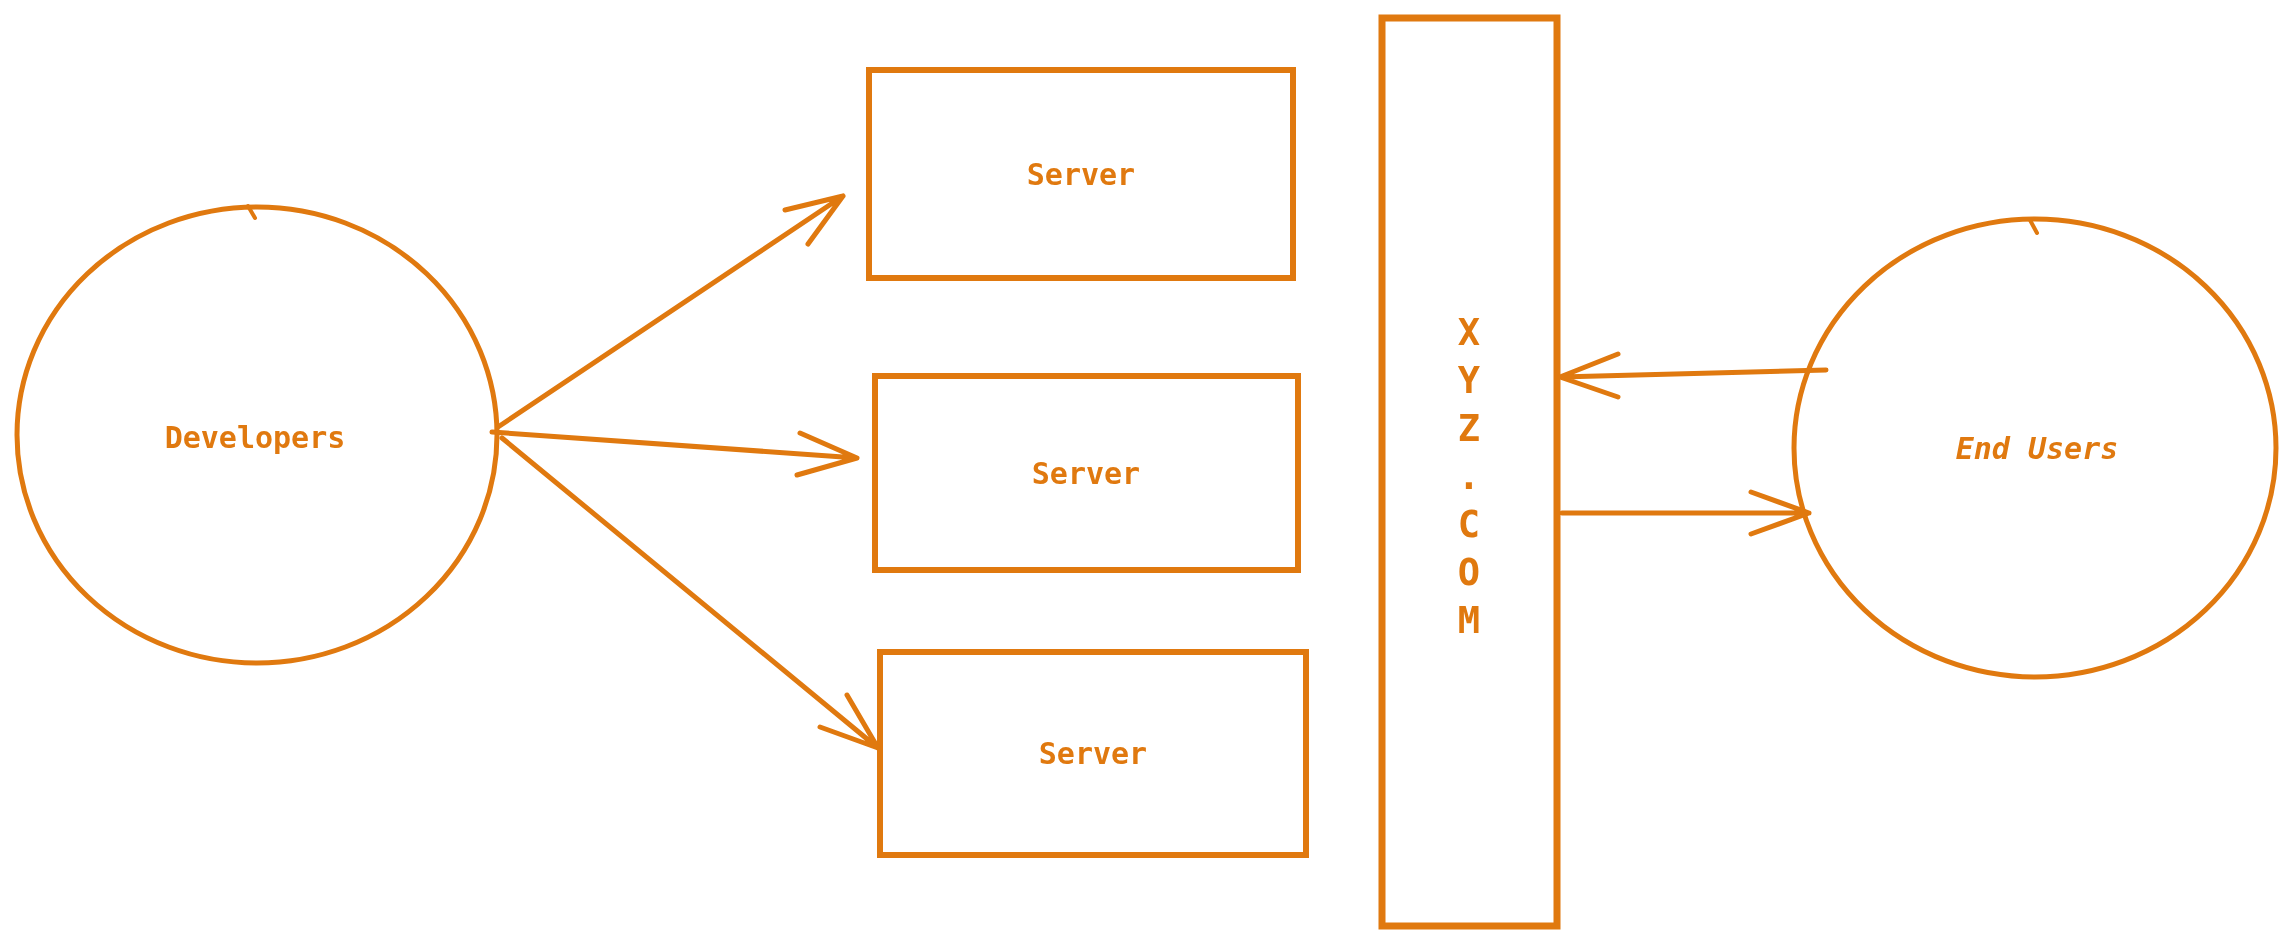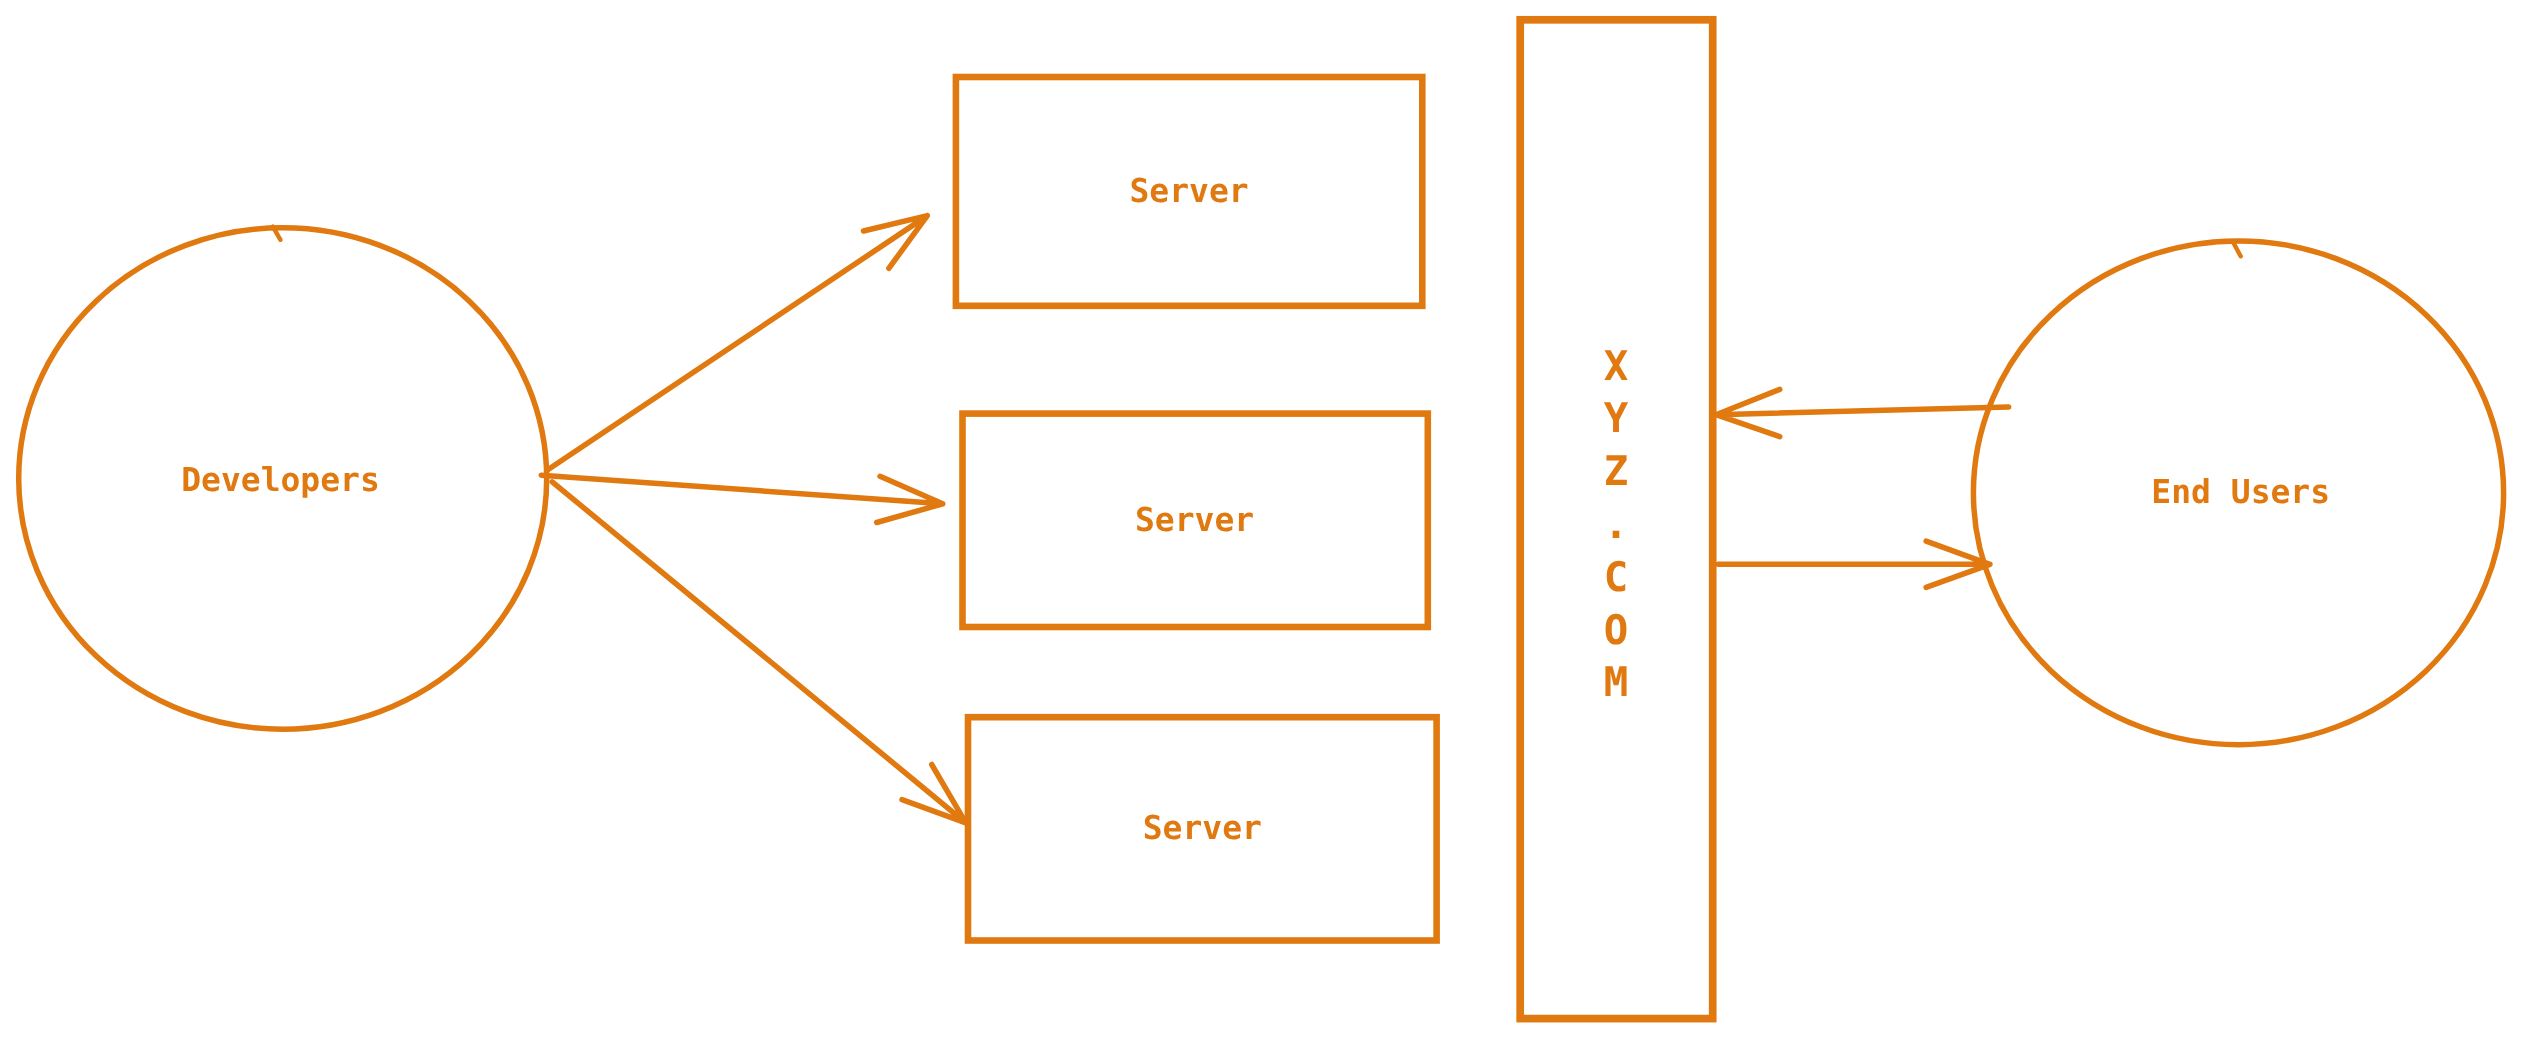--- a/index.html
+++ b/index.html
@@ -75,14 +75,14 @@
   <div class="label label-vertical" style="left:1469px;top:477px;">
       <div>X</div>
       <div>Y</div>
       <div>Z</div>
       <div>.</div>
       <div>C</div>
       <div>O</div>
       <div>M</div>
     </div>
 
-  <div class="label" style="left:2037px;top:448px;">End Users</div>
+  <div class="label" style="left:2037px;top:448px;font-style:italic;">End Users</div>
 </div>
 
 </body></html>

